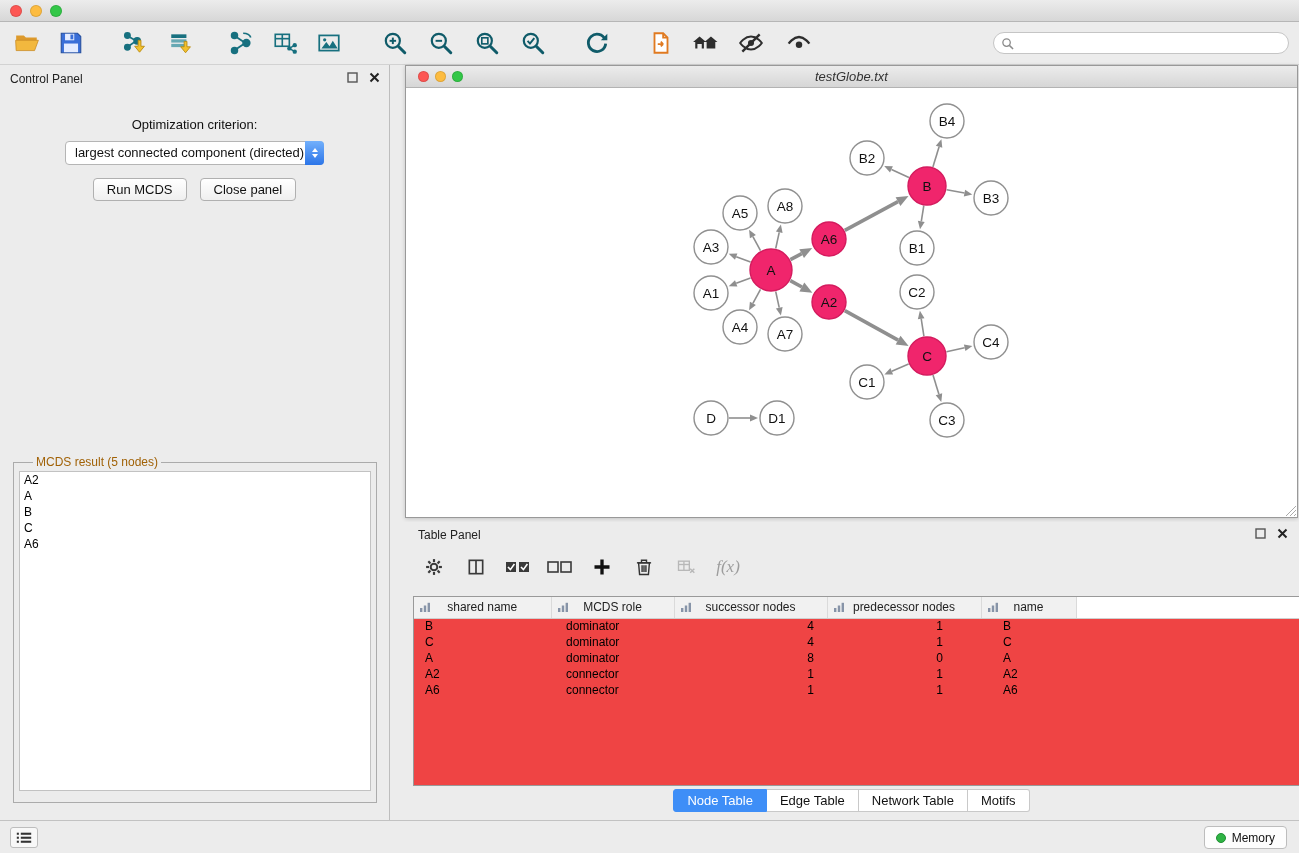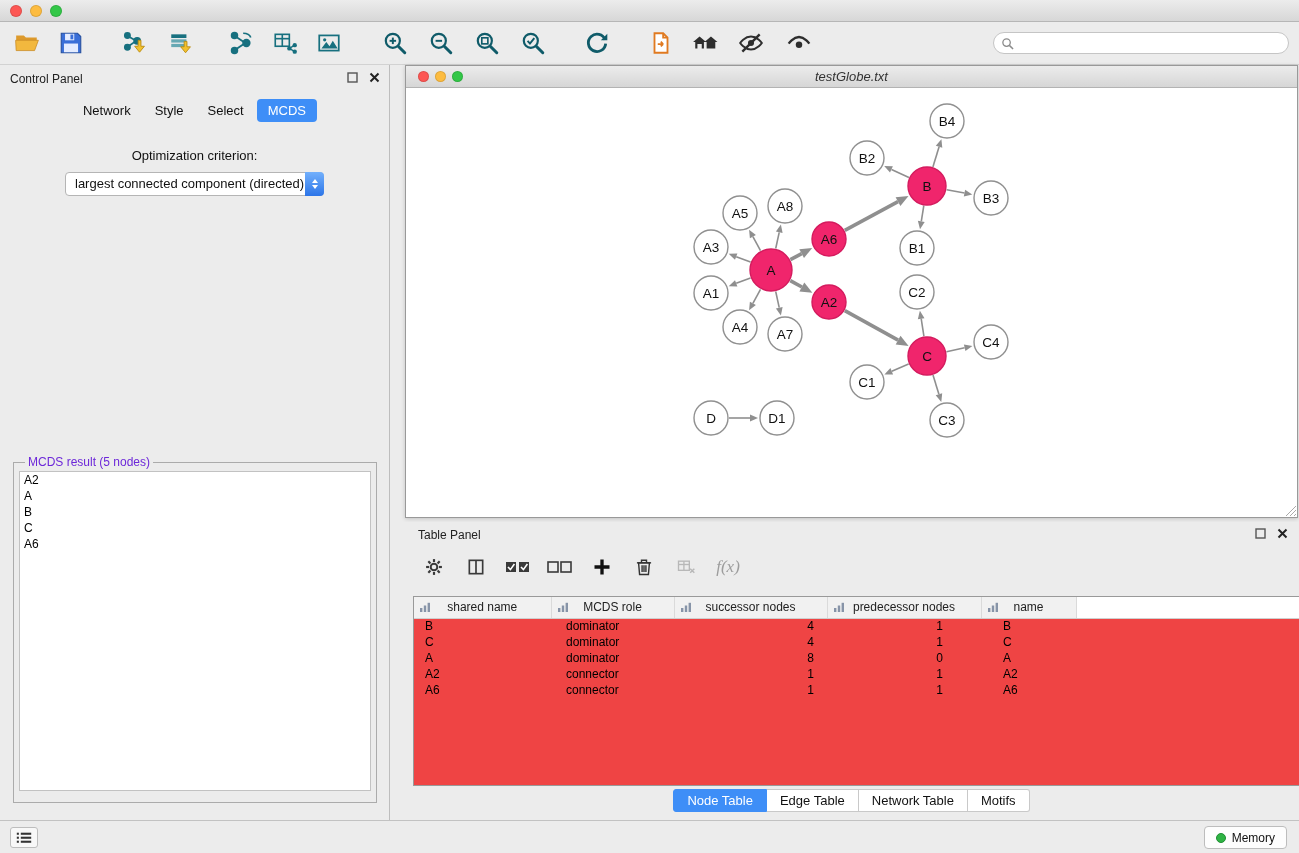--- a/index.html
+++ b/index.html
@@ -45,21 +45,21 @@
     border:1px solid #b5b5b5;border-radius:4px;font-size:13px;line-height:22px;padding-left:9px;color:#111;}
   .dropdown-stepper{position:absolute;right:-1px;top:-1px;width:19px;height:24px;border-radius:0 4px 4px 0;
     background:linear-gradient(#72b0fc,#2c75e8);display:flex;flex-direction:column;align-items:center;justify-content:center;gap:2px;}
   .arrow-up{width:0;height:0;border-left:3.5px solid transparent;border-right:3.5px solid transparent;border-bottom:4.5px solid #fff;}
   .arrow-down{width:0;height:0;border-left:3.5px solid transparent;border-right:3.5px solid transparent;border-top:4.5px solid #fff;}
   .cp-buttons{display:flex;justify-content:center;gap:13px;margin-top:13px;}
   .btn{height:23px;padding:0 13px;border:1px solid #b0b0b0;border-radius:4px;
     background:linear-gradient(#ffffff,#efefef);font-size:13px;line-height:21px;color:#111;}
   .mcds-fieldset{position:absolute;left:13px;top:390px;width:364px;height:348px;
     border:1px solid #ababab;padding:2px 5px 6px 5px;background:#ececec;}
-  .mcds-fieldset legend{font-size:12px;color:#6d28d9;padding:0 3px;margin-left:6px;}
+  .mcds-fieldset legend{font-size:12px;color:#a16207;padding:0 3px;margin-left:14px;}
   .result-list{width:100%;height:320px;background:#fff;border:1px solid #c2c2c2;
     overflow:auto;font-size:12px;color:#000;}
   .result-item{line-height:16px;padding:0 4px;}
 
   
   .network-window{position:absolute;left:405px;top:65px;width:893px;height:453px;
     background:#fff;border:1px solid #999;box-shadow:0 1px 4px rgba(0,0,0,.18);}
   .nw-titlebar{position:relative;height:22px;background:linear-gradient(#ececec,#d6d6d6);border-bottom:1px solid #b3b3b3;font-style:italic;}
   .nw-titlebar .t-red{left:12px;width:11px;height:11px;top:5px;}
   .nw-titlebar .t-yellow{left:29px;width:11px;height:11px;top:5px;}
@@ -263,33 +263,31 @@
     <span class="panel-title">Control Panel</span>
     <span class="panel-header-icons">
       <svg viewBox="0 0 11 11">
           <rect x="1" y="1" width="9" height="9" fill="none" stroke="#555" stroke-width="1.4"></rect>
         </svg>
       <svg viewBox="0 0 11 11">
           <path d="M1.5 1.5l8 8M9.5 1.5l-8 8" stroke="#222" stroke-width="2"></path>
         </svg>
     </span>
   </div>
-  <div class="cp-tabs">
-    <div class="cp-tab">Network</div>
-    <div class="cp-tab">Style</div>
-    <div class="cp-tab">Select</div>
-    <div class="cp-tab active">MCDS</div>
-  </div>
   <div class="opt-label">Optimization criterion:</div>
   <div class="dropdown">
     <span>largest connected component (directed)</span>
     <span class="dropdown-stepper">
         <span class="arrow-up"></span>
         <span class="arrow-down"></span>
       </span>
+  </div>
+  <div class="cp-buttons">
+    <button class="btn">Run MCDS</button>
+    <button class="btn">Close panel</button>
   </div>
   <fieldset class="mcds-fieldset">
     <legend>MCDS result (5 nodes)</legend>
     <div class="result-list">
         <div class="result-item">A2</div>
         <div class="result-item">A</div>
         <div class="result-item">B</div>
         <div class="result-item">C</div>
         <div class="result-item">A6</div>
       </div>

